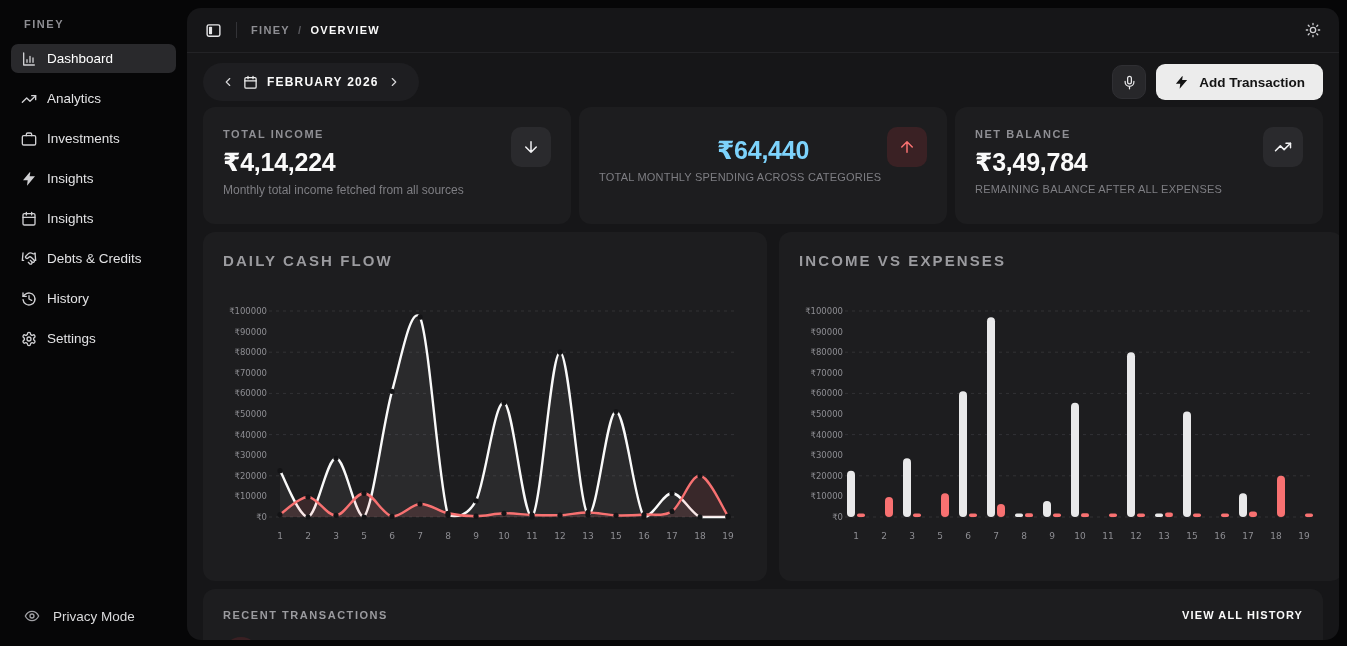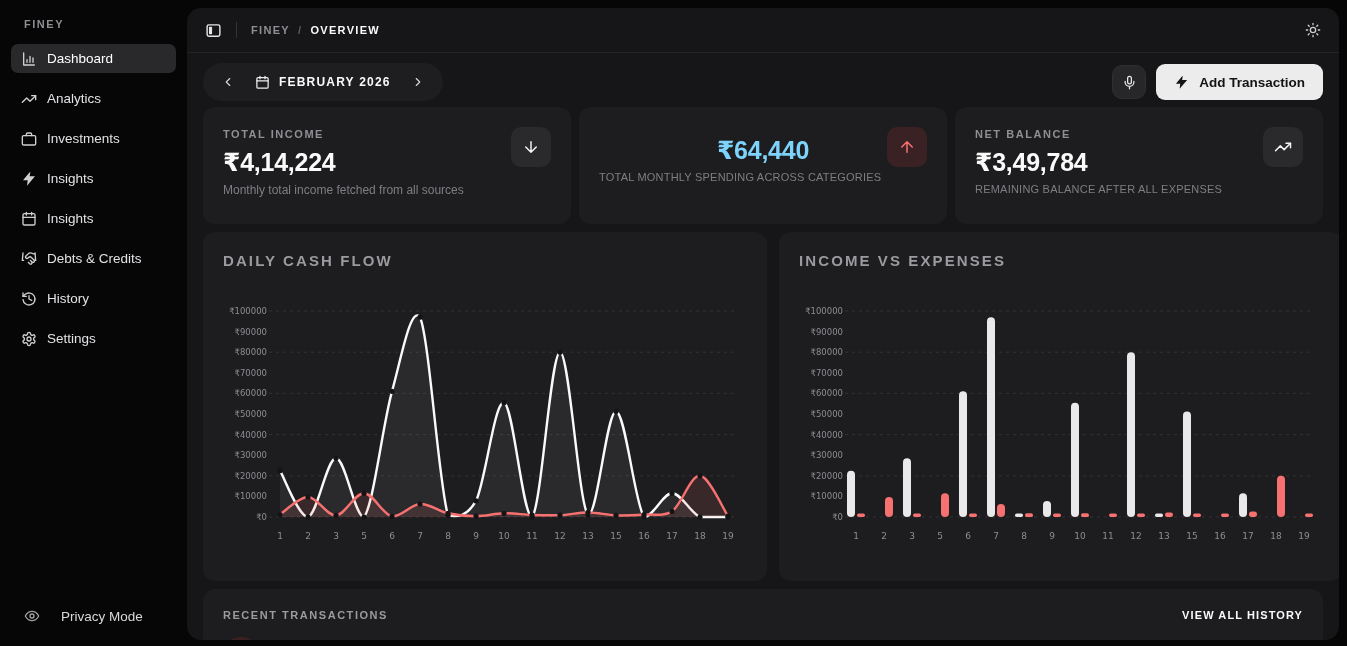--- a/index.html
+++ b/index.html
@@ -13,21 +13,21 @@
   svg.ic { display:block; }
 
   
   .sidebar { position:absolute; left:0; top:0; width:187px; height:646px; padding:18px 0 0 0; }
   .brand { font-size:11px; font-weight:700; letter-spacing:.14em; color:#8e8e93; padding:0 24px; }
   .nav { margin-top:14px; padding:0 11px; display:flex; flex-direction:column; gap:11px; }
   .nav-item { display:flex; align-items:center; gap:10px; height:29px; padding:0 10px; border-radius:7px;
               font-size:13.5px; color:#e2e2e4; cursor:pointer; }
   .nav-item .nav-icon { color:#d0d0d3; display:flex; }
   .nav-item.active { background:#29292c; color:#ffffff; }
-  .sidebar-footer { position:absolute; left:24px; bottom:22px; display:flex; align-items:center; gap:21px;
+  .sidebar-footer { position:absolute; left:24px; bottom:22px; display:flex; align-items:center; gap:13px;
                     font-size:13.5px; color:#d9d9db; cursor:pointer; }
   .sidebar-footer .nav-icon { color:#a0a0a4; display:flex; }
 
   
   .panel { position:absolute; left:187px; top:8px; width:1152px; height:632px;
            background:#161618; border-radius:14px; overflow:hidden; display:flex; flex-direction:column; }
   .panel-header { height:45px; flex:0 0 45px; display:flex; align-items:center; padding:0 18px;
                   border-bottom:1px solid #232326; }
   .toggle-btn { color:#e6e6e8; display:flex; cursor:pointer; }
   .vdiv { width:1px; height:16px; background:#333337; margin:0 14px; }
@@ -35,21 +35,21 @@
   .crumb .c-app { color:#8e8e93; }
   .crumb .c-sep { color:#5b5b60; }
   .crumb .c-page { color:#fafafa; }
   .spacer { flex:1; }
   .theme-btn { color:#cfcfd2; display:flex; cursor:pointer; }
 
   .content { flex:1; padding:10px 16px 0 16px; display:flex; flex-direction:column; overflow:hidden; }
 
   
   .toolbar { display:flex; align-items:center; justify-content:space-between; margin-bottom:6px; }
-  .month-pill { display:flex; align-items:center; gap:18px; height:38px; padding:0 16px;
+  .month-pill { display:flex; align-items:center; gap:6px; height:38px; padding:0 16px;
                 background:#1e1e21; border-radius:20px; }
   .pill-chev { color:#d6d6d8; display:flex; cursor:pointer; padding:2px; }
   .month-core { display:flex; align-items:center; gap:9px; }
   .month-core .cal { color:#efefef; display:flex; }
   .month-label { font-size:12px; font-weight:700; letter-spacing:.1em; color:#fafafa; }
   .toolbar-right { display:flex; align-items:center; gap:10px; }
   .mic-btn { width:34px; height:34px; border-radius:10px; background:#27272a; color:#e8e8ea;
              display:flex; align-items:center; justify-content:center; cursor:pointer; border:1px solid #2f2f33; }
   .add-btn { height:36px; padding:0 18px; border-radius:9px; background:#ececec; color:#141414;
              display:flex; align-items:center; gap:10px; font-size:13.5px; font-weight:700; cursor:pointer; border:none;text-align:right; }

